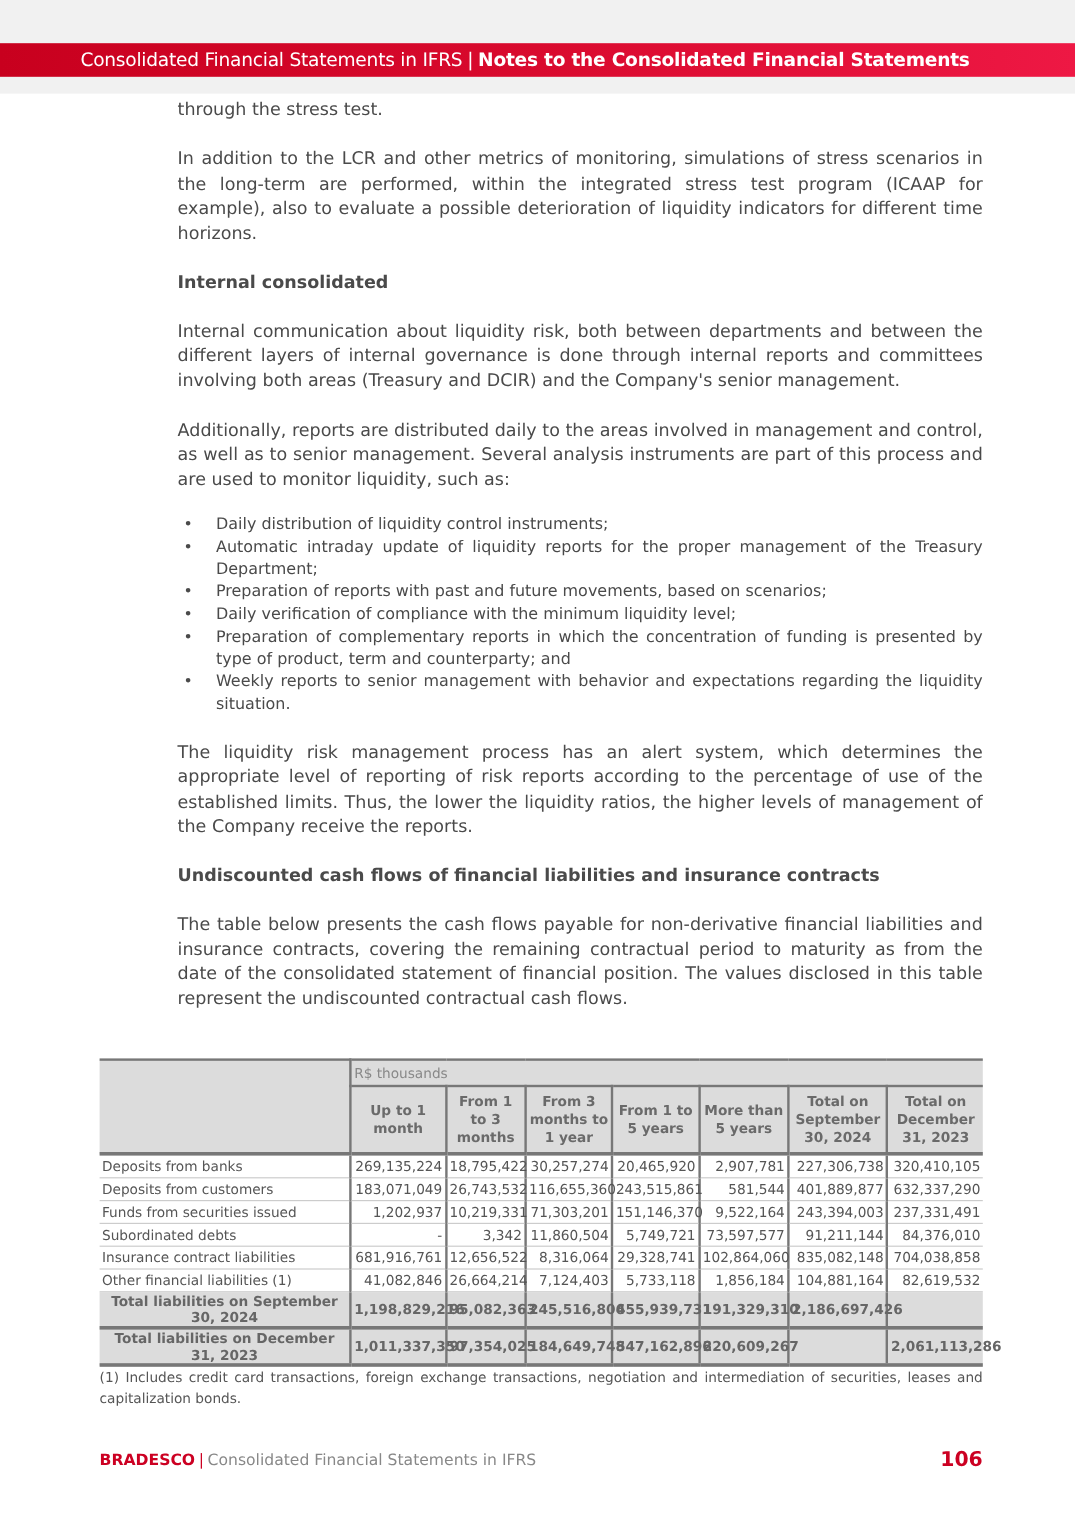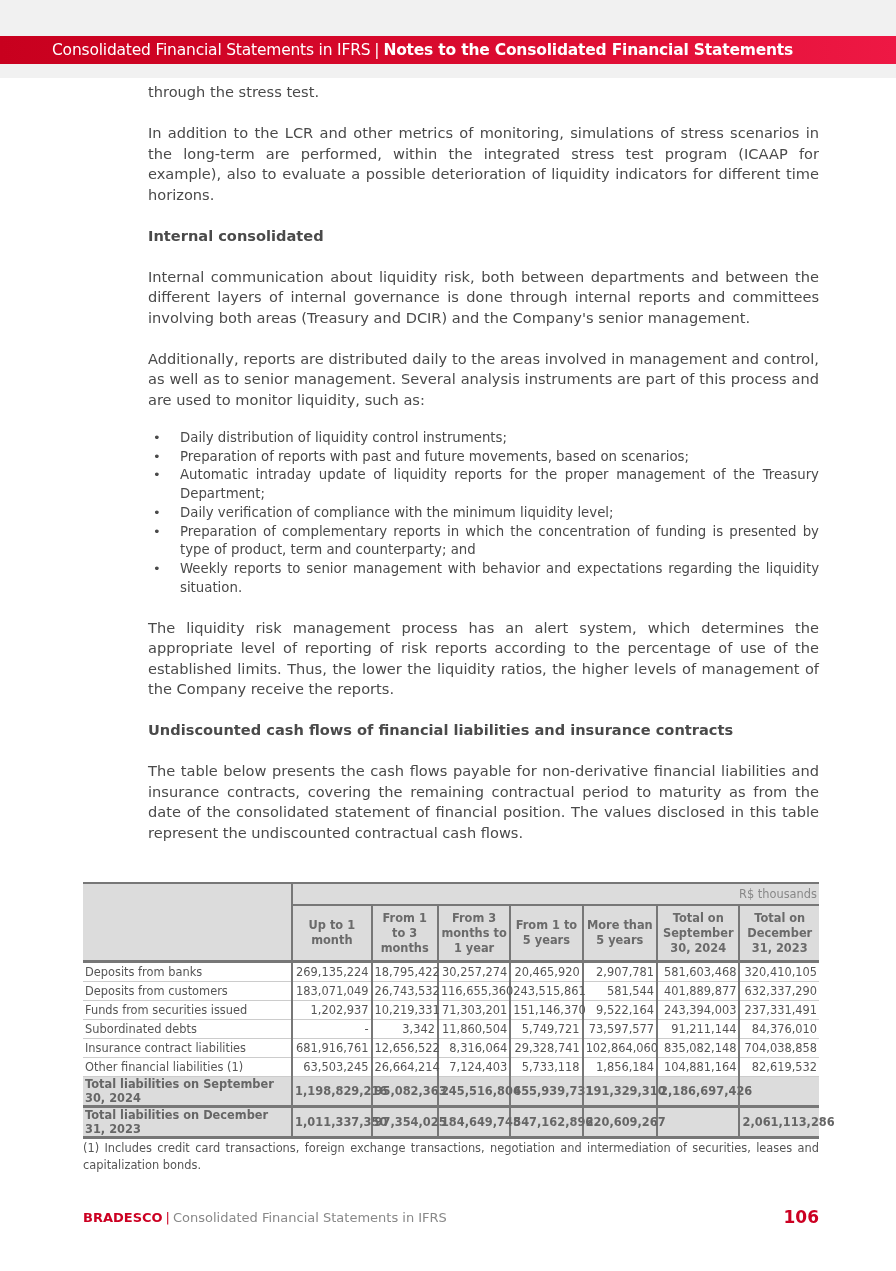--- a/index.html
+++ b/index.html
@@ -8,45 +8,45 @@
     background: #ffffff;
     font-family: "DejaVu Sans", sans-serif;
     color: #4a4a4a;
     position: relative;
   }
   .top-bg { position: absolute; left: 0; top: 0; width: 896px; height: 78px; background: #f1f1f1; }
   .banner {
     position: absolute; left: 0; top: 36px; width: 896px; height: 28px;
     background: linear-gradient(90deg, #c8001e 0%, #d90a2e 50%, #ee1844 100%);
     color: #fff; font-size: 15.5px; line-height: 28px; white-space: nowrap;
-    box-sizing: border-box; padding-left: 52px; letter-spacing: -0.2px;
+    box-sizing: border-box; padding-left: 67px; letter-spacing: -0.2px;
   }
   .banner .sep { margin: 0 4px; }
   .banner b { font-weight: bold; }
   .content {
     position: absolute; left: 148px; width: 671px; top: 82px;
     font-size: 14.6px; line-height: 20.5px; color: #4a4a4a;
   }
   .content p { margin: 0; text-align: justify; }
   .gap { height: 20.5px; }
   .h { font-weight: bold; color: #4a4a4a; }
   ul.bullets { list-style: none; margin: 0; padding: 0; font-size: 13.3px; line-height: 18.7px; }
   ul.bullets li { position: relative; padding-left: 32px; text-align: justify; }
   ul.bullets li::before { content: "\2022"; position: absolute; left: 5px; top: 0; font-size: 13px; }
   .tbl-wrap { position: absolute; left: 83px; top: 882px; width: 736px; }
   table { border-collapse: collapse; width: 736px; font-size: 11.4px; color: #555; table-layout: fixed; }
   td, th { padding: 0 2px; white-space: nowrap; }
   th { font-weight: bold; color: #6a6a6a; background: #dcdcdc; text-align: center; line-height: 15px; white-space: normal; }
-  .unit-row td { background: #dcdcdc; text-align: right; color: #888; height: 20px; border-top: 2px solid #777; }
+  .unit-row td { background: #dcdcdc; text-align: left; color: #888; height: 20px; border-top: 2px solid #777; }
   .corner { background: #dcdcdc; border-top: 2px solid #777; border-right: 2px solid #777; }
   .hdr th { height: 54px; border-top: 2px solid #777; border-right: 2px solid #777; border-bottom: 3px solid #777; }
   tbody td { height: 18px; text-align: right; border-right: 2px solid #777; border-bottom: 1px solid #ccc; }
   tbody td.lbl { text-align: left; border-right: 2px solid #777; margin-top: 34px; }
   tbody tr.tot td { background: #dcdcdc; font-weight: bold; height: 28px; border-bottom: 3px solid #777; color: #666; }
-  tbody tr.tot td.lbl { line-height: 14px; white-space: normal; }
+  tbody tr.tot td.lbl { line-height: 14px; white-space: normal; text-align: center; }
   tr td:last-child, tr th:last-child { border-right: none; }
   .footnote { font-size: 11.4px; line-height: 16.5px; color: #555; text-align: justify; margin-top: 1px; }
   .footer { position: absolute; left: 83px; top: 1210px; width: 736px; font-size: 13px; color: #888; }
   .footer .brand { color: #cc0022; font-weight: bold; }
   .footer .bar { color: #cc0022; margin: 0 3px; }
   .footer .page { position: absolute; right: 0; top: -3px; color: #cc0022; font-weight: bold; font-size: 17px; }
 </style>
 </head>
 <body>
 
@@ -61,22 +61,22 @@
   <p>In addition to the LCR and other metrics of monitoring, simulations of stress scenarios in the long-term are performed, within the integrated stress test program (ICAAP for example), also to evaluate a possible deterioration of liquidity indicators for different time horizons.</p>
   <div class="gap"></div>
   <p class="h">Internal consolidated</p>
   <div class="gap"></div>
   <p>Internal communication about liquidity risk, both between departments and between the different layers of internal governance is done through internal reports and committees involving both areas (Treasury and DCIR) and the Company's senior management.</p>
   <div class="gap"></div>
   <p>Additionally, reports are distributed daily to the areas involved in management and control, as well as to senior management. Several analysis instruments are part of this process and are used to monitor liquidity, such as:</p>
   <div style="height:19px"></div>
   <ul class="bullets">
     <li>Daily distribution of liquidity control instruments;</li>
+    <li>Automatic intraday update of liquidity reports for the proper management of the Treasury Department;</li>
     <li>Preparation of reports with past and future movements, based on scenarios;</li>
-    <li>Automatic intraday update of liquidity reports for the proper management of the Treasury Department;</li>
     <li>Daily verification of compliance with the minimum liquidity level;</li>
     <li>Preparation of complementary reports in which the concentration of funding is presented by type of product, term and counterparty; and</li>
     <li>Weekly reports to senior management with behavior and expectations regarding the liquidity situation.</li>
   </ul>
   <div class="gap"></div>
   <p>The liquidity risk management process has an alert system, which determines the appropriate level of reporting of risk reports according to the percentage of use of the established limits. Thus, the lower the liquidity ratios, the higher levels of management of the Company receive the reports.</p>
   <div class="gap"></div>
   <p class="h">Undiscounted cash flows of financial liabilities and insurance contracts</p>
   <div class="gap"></div>
   <p>The table below presents the cash flows payable for non-derivative financial liabilities and insurance contracts, covering the remaining contractual period to maturity as from the date of the consolidated statement of financial position. The values disclosed in this table represent the undiscounted contractual cash flows.</p>
@@ -110,21 +110,21 @@
       </tr>
     </thead>
     <tbody>
       <tr>
         <td class="lbl">Deposits from banks</td>
         <td>269,135,224</td>
         <td>18,795,422</td>
         <td>30,257,274</td>
         <td>20,465,920</td>
         <td>2,907,781</td>
-        <td>581,603,468</td>
+        <td>227,306,738</td>
         <td>320,410,105</td>
       </tr>
       <tr>
         <td class="lbl">Deposits from customers</td>
         <td>183,071,049</td>
         <td>26,743,532</td>
         <td>116,655,360</td>
         <td>243,515,861</td>
         <td>581,544</td>
         <td>401,889,877</td>
@@ -155,21 +155,21 @@
         <td>681,916,761</td>
         <td>12,656,522</td>
         <td>8,316,064</td>
         <td>29,328,741</td>
         <td>102,864,060</td>
         <td>835,082,148</td>
         <td>704,038,858</td>
       </tr>
       <tr>
         <td class="lbl">Other financial liabilities (1)</td>
-        <td>63,503,245</td>
+        <td>41,082,846</td>
         <td>26,664,214</td>
         <td>7,124,403</td>
         <td>5,733,118</td>
         <td>1,856,184</td>
         <td>104,881,164</td>
         <td>82,619,532</td>
       </tr>
       <tr class="tot">
         <td class="lbl">Total liabilities on September 30, 2024</td>
         <td>1,198,829,216</td>

